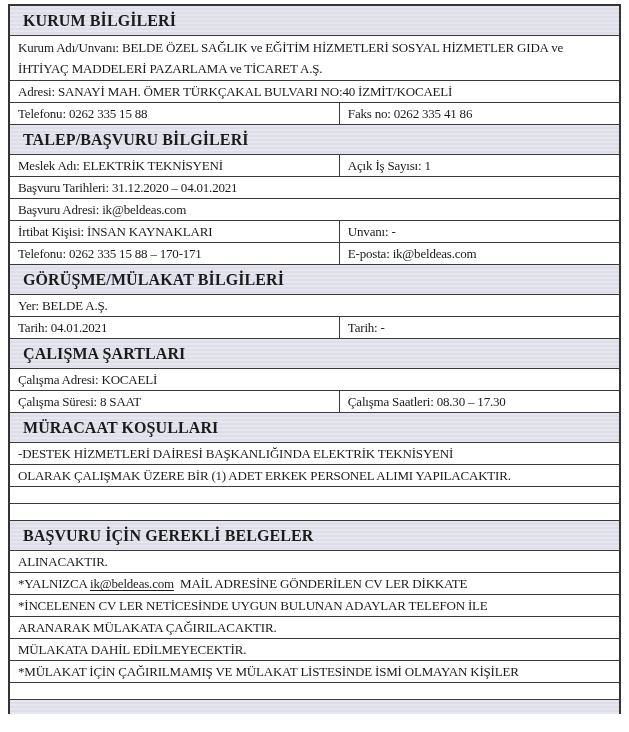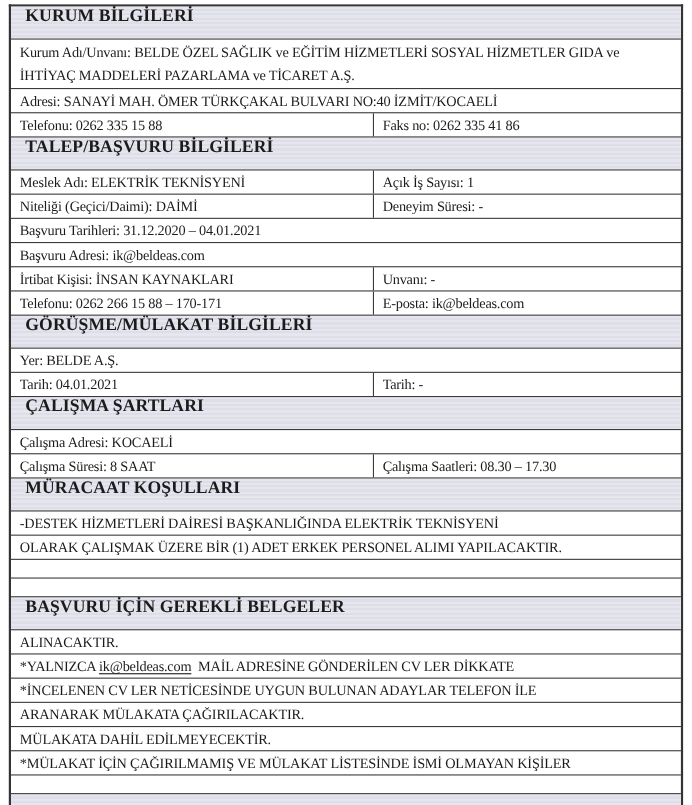--- a/index.html
+++ b/index.html
@@ -13,20 +13,21 @@
   .doc {
     margin: 4px 8px 0 8px;
     border: 2px solid #343434;
     border-bottom: none;
     font-family: "Liberation Serif", "DejaVu Serif", serif;
     color: #1b1b1b;
   }
   .sec-header {
     height: 29px;
     display: flex;
+    align-items: center;
     padding-left: 13px;
     border-top: 1px solid #3a3a3a;
     background: repeating-linear-gradient(180deg, #e6e6ef 0px, #e6e6ef 2px, #dedee9 2px, #dedee9 4px);
     font-weight: bold;
     font-size: 16px;
     letter-spacing: 0.1px;
   }
   .doc > :first-child { border-top: none; }
   .row {
     border-top: 1px solid #3a3a3a;
@@ -86,45 +87,37 @@
     <span>TALEP/BAŞVURU BİLGİLERİ</span>
   </div>
   <div class="row split">
     <div class="cell-l">
       <span class="text">Meslek Adı: ELEKTRİK TEKNİSYENİ</span>
     </div>
     <div class="cell-r">
       <span class="text">Açık İş Sayısı: 1</span>
     </div>
   </div>
-  <div class="row split">
-    <div class="cell-l">
-      <span class="text">Niteliği (Geçici/Daimi): DAİMİ</span>
-    </div>
-    <div class="cell-r">
-      <span class="text">Deneyim Süresi: -</span>
-    </div>
-  </div>
   <div class="row">
     <span class="text">Başvuru Tarihleri: 31.12.2020 – 04.01.2021</span>
   </div>
   <div class="row">
     <span class="text">Başvuru Adresi: ik@beldeas.com</span>
   </div>
   <div class="row split">
     <div class="cell-l">
       <span class="text">İrtibat Kişisi: İNSAN KAYNAKLARI</span>
     </div>
     <div class="cell-r">
       <span class="text">Unvanı: -</span>
     </div>
   </div>
   <div class="row split">
     <div class="cell-l">
-      <span class="text">Telefonu: 0262 266 15 88 – 170-171</span>
+      <span class="text">Telefonu: 0262 335 15 88 – 170-171</span>
     </div>
     <div class="cell-r">
       <span class="text">E-posta: ik@beldeas.com</span>
     </div>
   </div>
 
   <div class="sec-header">
     <span>GÖRÜŞME/MÜLAKAT BİLGİLERİ</span>
   </div>
   <div class="row">

